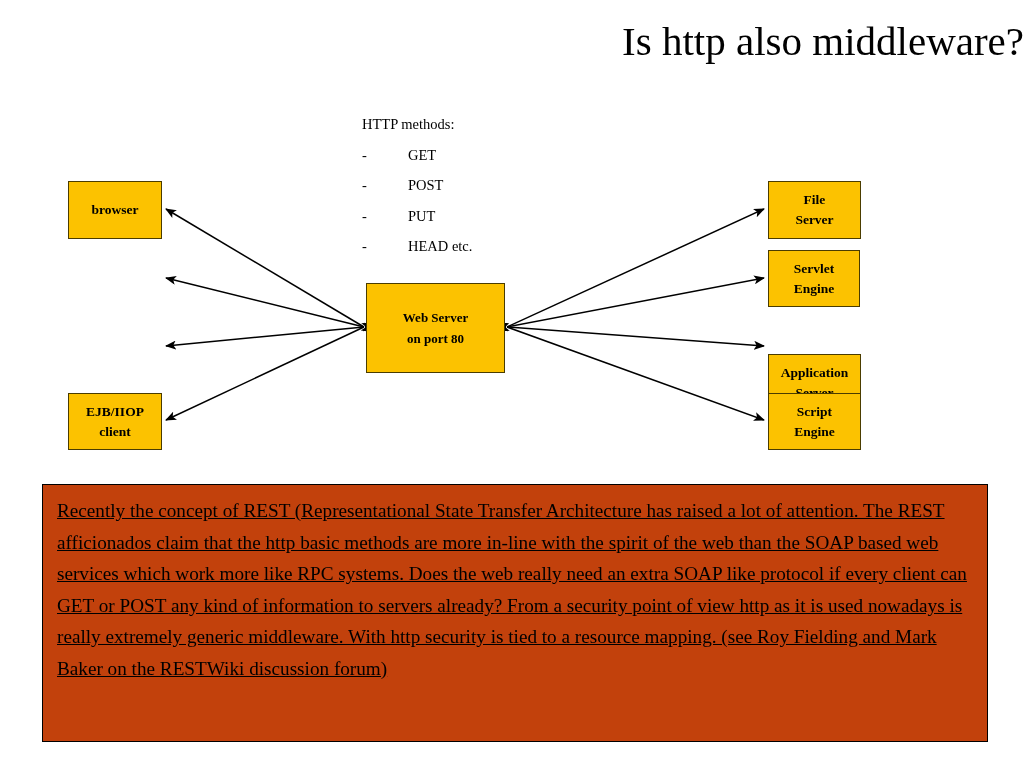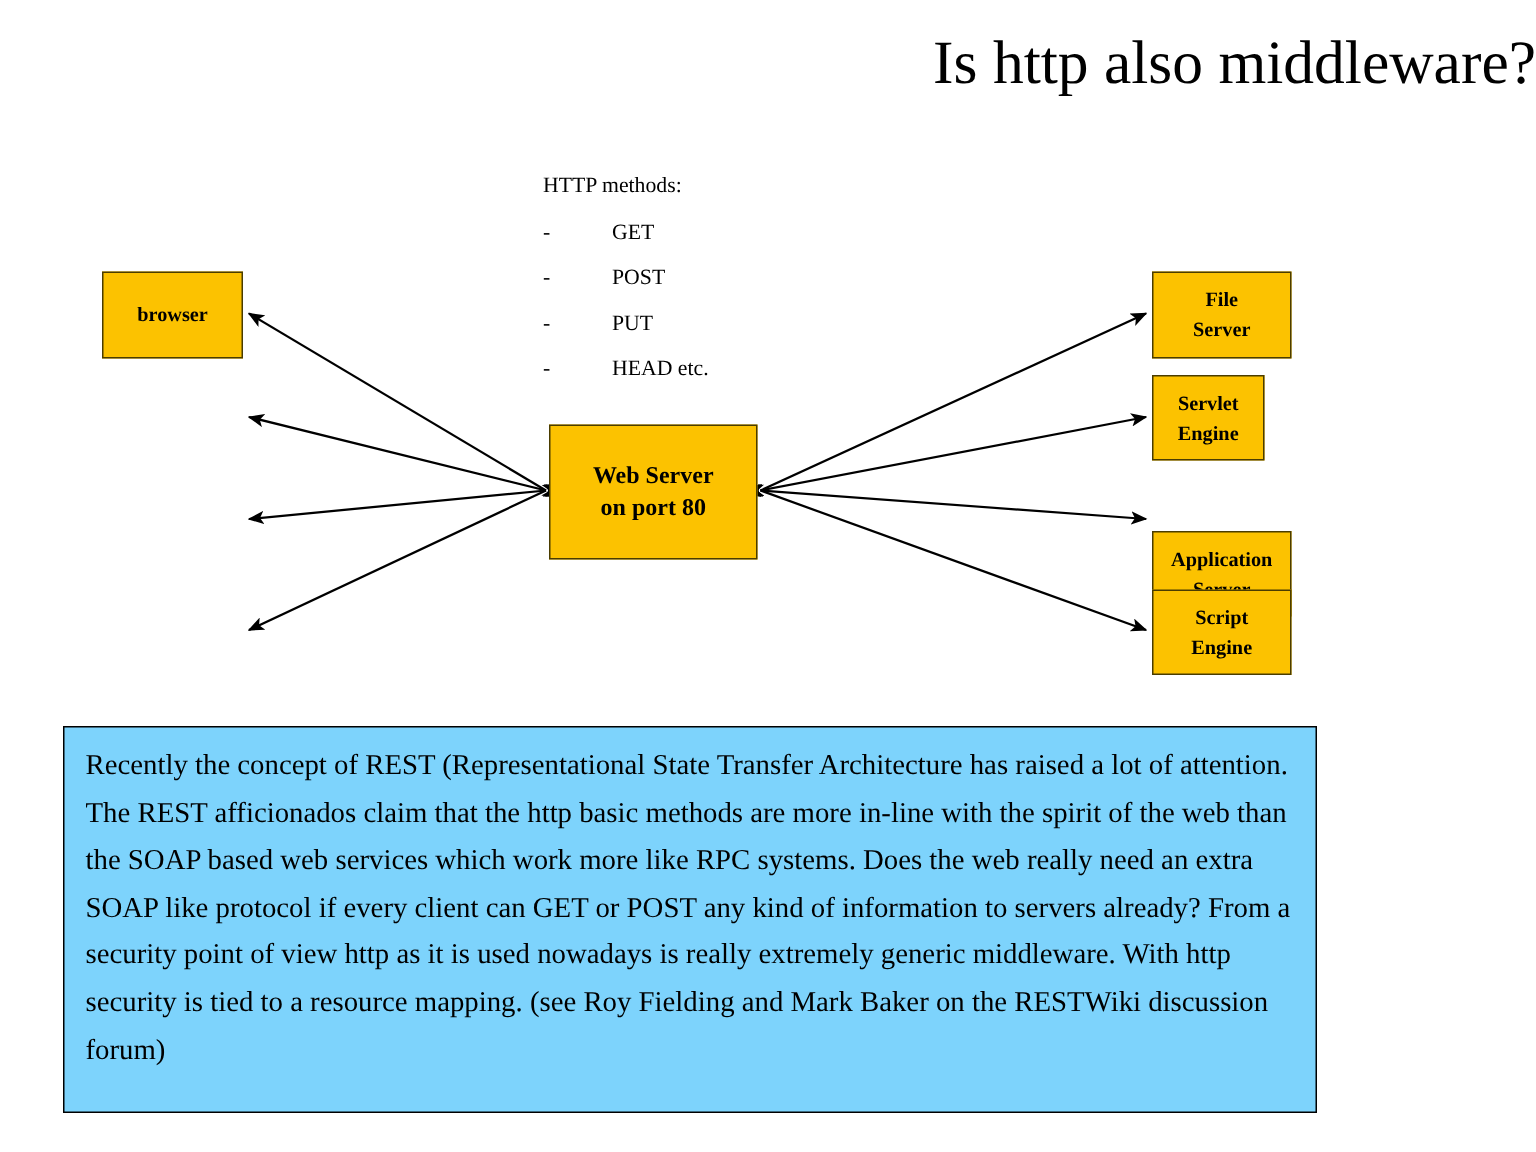--- a/index.html
+++ b/index.html
@@ -81,45 +81,46 @@
     line-height: 20px;
     font-weight: bold;
     font-family: "Liberation Serif", "DejaVu Serif", serif;
     color: #000000;
   }
   .node-box .box-label {
     padding: 0 3px;
     white-space: pre-line;
   }
   .center-box {
-    font-size: 16px;
+    font-size: 13px;
     line-height: 21px;
   }
 
   
   #arrow-layer {
     position: absolute;
     left: 0;
     top: 0;
     width: 1024px;
     height: 768px;
     pointer-events: none;
   }
 
   
   .note-box {
     position: absolute;
     left: 42px;
     top: 484px;
-    width: 836px;
+    width: 946px;
     height: 258px;
     box-sizing: border-box;
     border: 1.5px solid #000000;
-    background: #7dd3fc;
+    background: #c2410c;
     padding: 10px 14px 8px 14px;
+    text-decoration: underline;
   }
   .note-text {
     font-size: 19.2px;
     line-height: 31.6px;
     text-align: left;
     font-family: "Liberation Serif", "DejaVu Serif", serif;
   }
 </style>
 </head>
 <body>
@@ -167,31 +168,35 @@
       <line x1="507" y1="327" x2="764" y2="209"></line>
       <line x1="507" y1="327" x2="764" y2="278"></line>
       <line x1="507" y1="327" x2="764" y2="346"></line>
       <line x1="507" y1="327" x2="764" y2="420"></line>
     </g>
   </svg>
 
   <div class="node-box" style="left:68px; top:181px; width:94px; height:58px;">
     <span class="box-label">browser</span>
   </div>
+  <div class="node-box" style="left:68px; top:393px; width:94px; height:57px;">
+    <span class="box-label">EJB/IIOP
+client</span>
+  </div>
 
   <div class="node-box center-box" style="left:366px; top:283px; width:139px; height:90px;">
     <span class="box-label">Web Server
 on port 80</span>
   </div>
 
   <div class="node-box" style="left:768px; top:181px; width:93px; height:58px;">
     <span class="box-label">File
 Server</span>
   </div>
-  <div class="node-box" style="left:768px; top:250px; width:75px; height:57px;">
+  <div class="node-box" style="left:768px; top:250px; width:92px; height:57px;">
     <span class="box-label">Servlet
 Engine</span>
   </div>
   <div class="node-box" style="left:768px; top:318px; width:93px; height:57px;margin-top:36px;">
     <span class="box-label">Application
 Server</span>
   </div>
   <div class="node-box" style="left:768px; top:393px; width:93px; height:57px;">
     <span class="box-label">Script
 Engine</span>

